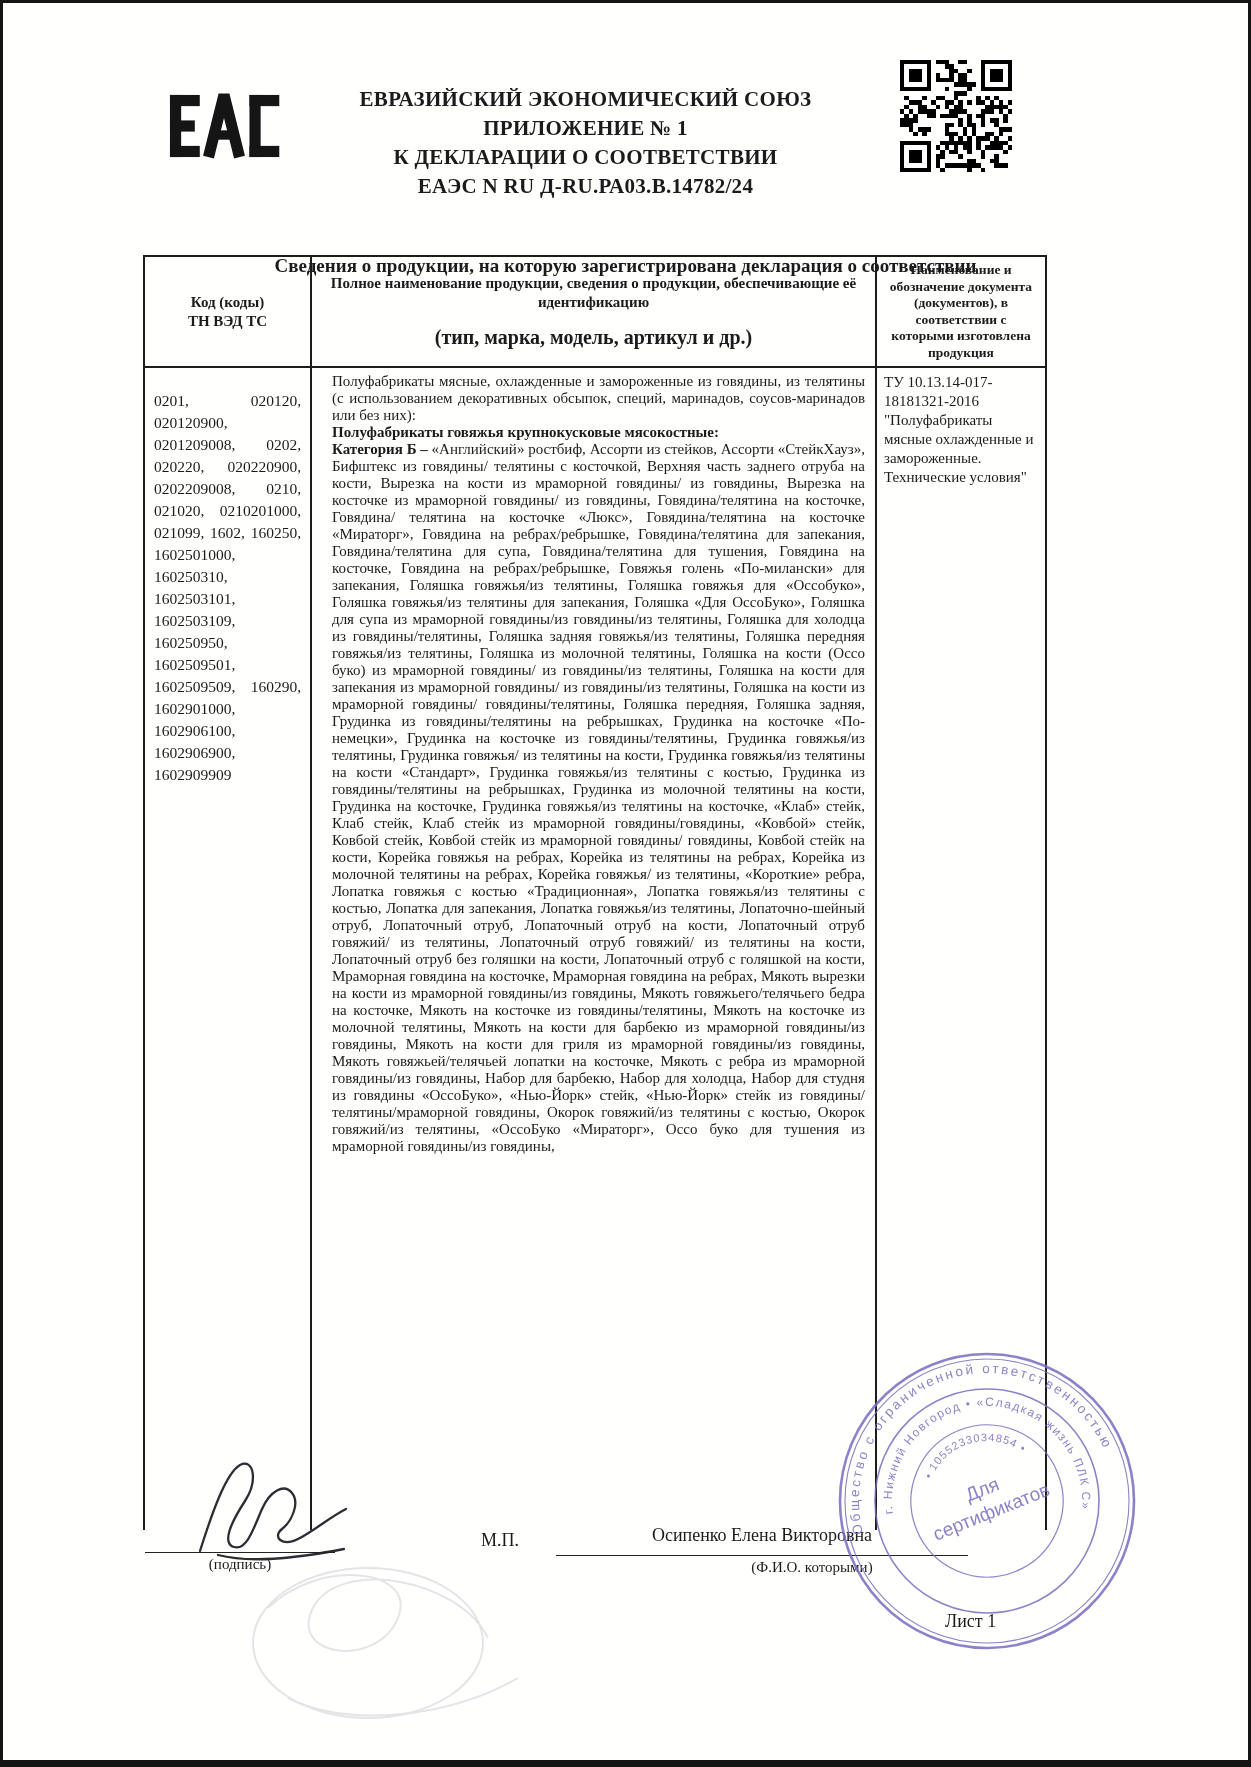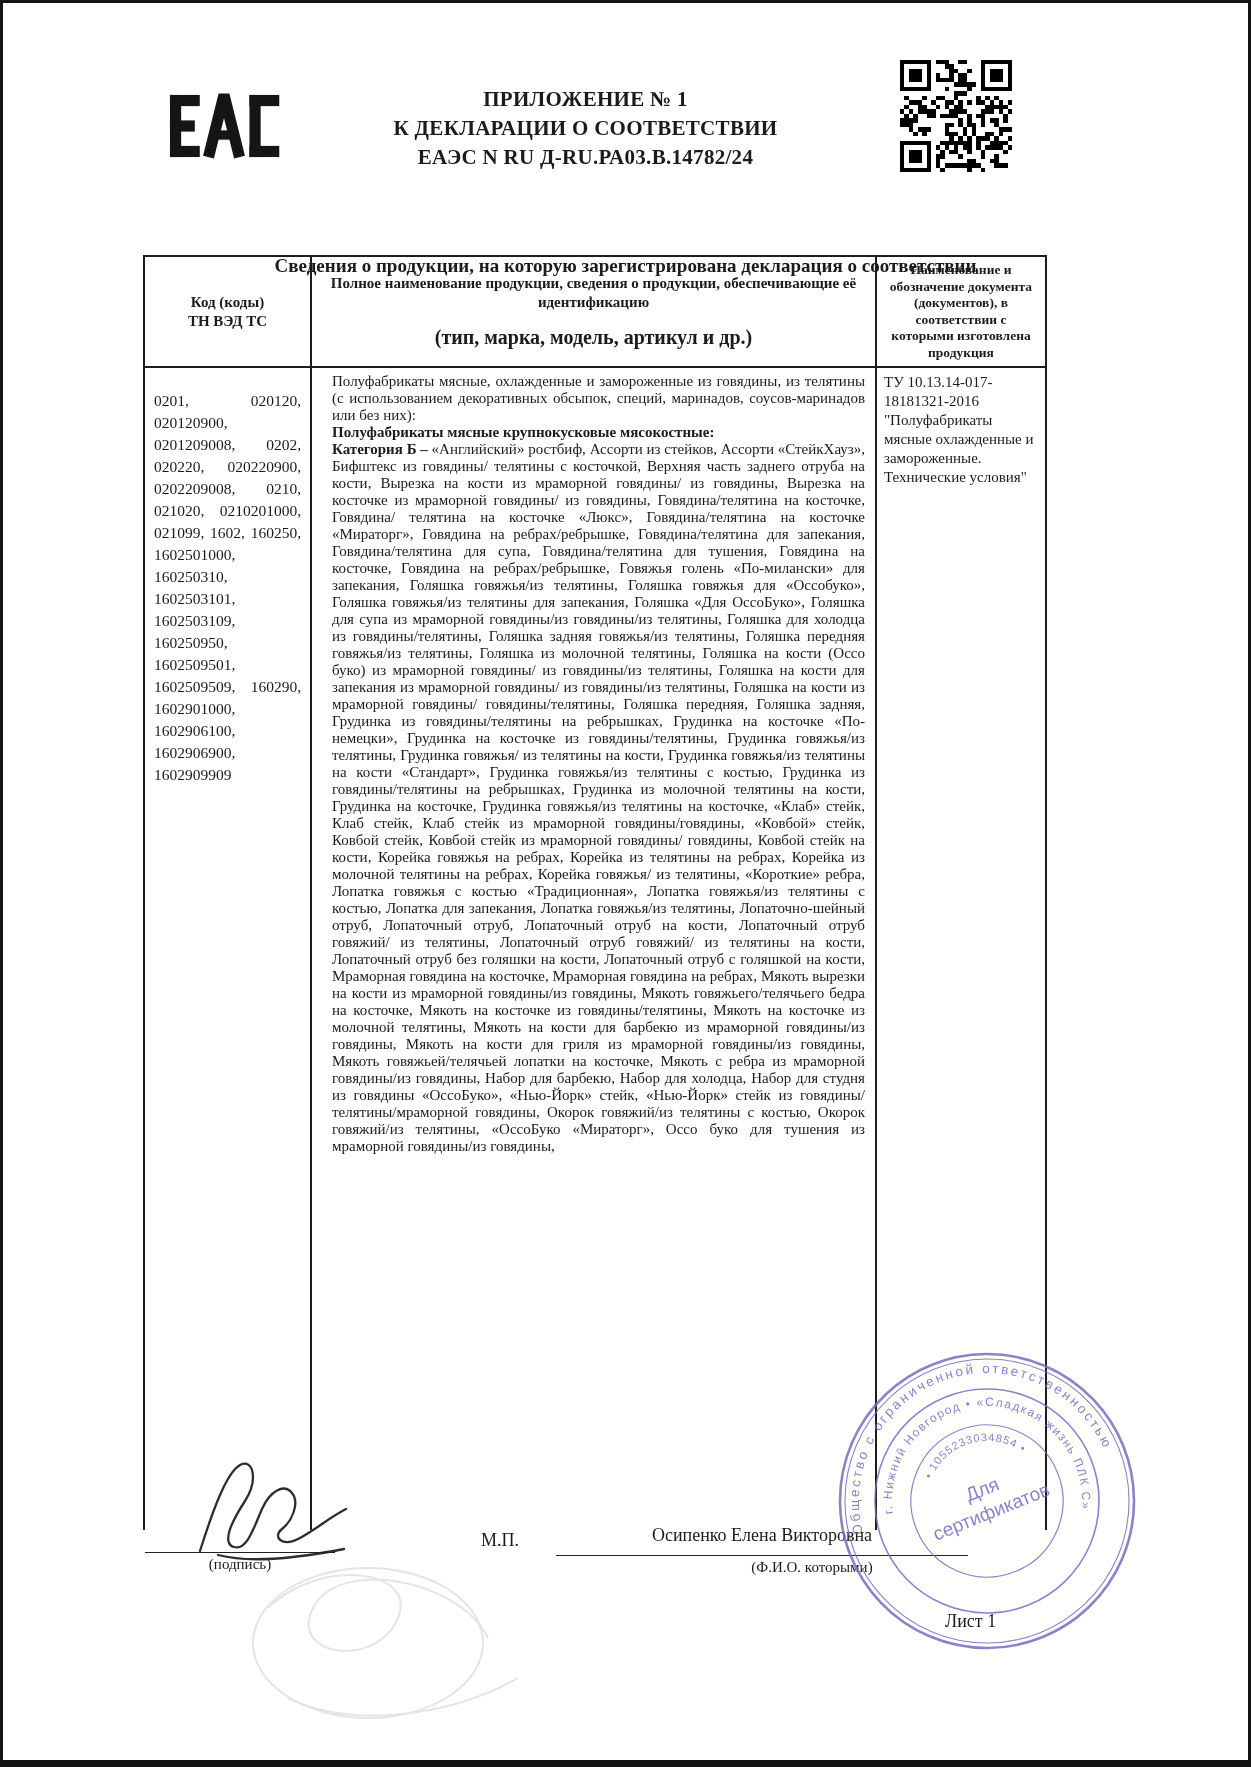--- a/index.html
+++ b/index.html
@@ -54,20 +54,21 @@
         <path d="M70,105 L95,5 L120,105" fill="none" stroke="#151515" stroke-width="18"></path>
         <rect x="77" y="62" width="36" height="15"></rect>
         <rect x="136" y="5" width="18" height="100"></rect>
         <rect x="136" y="5" width="48" height="18"></rect>
         <rect x="136" y="87" width="48" height="18"></rect>
       </g>
     </svg>
   </div>
 
   <div class="title-block">
+    <div>ЕВРАЗИЙСКИЙ ЭКОНОМИЧЕСКИЙ СОЮЗ</div>
     <div>ПРИЛОЖЕНИЕ № 1</div>
     <div>К ДЕКЛАРАЦИИ О СООТВЕТСТВИИ</div>
     <div>ЕАЭС N RU Д-RU.РА03.В.14782/24</div>
   </div>
 
   <div class="qr" id="qr"><svg width="112" height="112" viewBox="0 0 25 25" xmlns="http://www.w3.org/2000/svg" shape-rendering="crispEdges">
         <g fill="#000">
           <rect x="8" y="0" width="1" height="1"></rect>
           <rect x="9" y="0" width="1" height="1"></rect>
           <rect x="10" y="0" width="1" height="1"></rect>
@@ -289,21 +290,21 @@
       <th>
         <div class="th-desc-main">Полное наименование продукции, сведения о продукции, обеспечивающие её идентификацию</div>
         <div class="th-desc-sub">(тип, марка, модель, артикул и др.)</div>
       </th>
       <th class="th-doc">Наименование и обозначение документа (документов), в соответствии с которыми изготовлена продукция</th>
     </tr>
     <tr>
       <td class="codes-cell">0201, 020120, 020120900, 0201209008, 0202, 020220, 020220900, 0202209008, 0210, 021020, 0210201000, 021099, 1602, 160250, 1602501000, 160250310, 1602503101, 1602503109, 160250950, 1602509501, 1602509509, 160290, 1602901000, 1602906100, 1602906900, 1602909909</td>
       <td class="desc-cell">
         <p>Полуфабрикаты мясные, охлажденные и замороженные  из говядины, из телятины (с использованием декоративных обсыпок, специй, маринадов, соусов-маринадов или без них):</p>
-        <p class="bold">Полуфабрикаты мясные крупнокусковые мясокостные:</p>
+        <p class="bold">Полуфабрикаты говяжья крупнокусковые мясокостные:</p>
         <p><span class="bold">Категория Б – </span><span>«Английский» ростбиф, Ассорти из стейков, Ассорти «СтейкХауз», Бифштекс из говядины/ телятины с косточкой, Верхняя часть заднего отруба на кости, Вырезка на кости из мраморной говядины/ из говядины, Вырезка на косточке из мраморной говядины/ из говядины, Говядина/телятина на косточке, Говядина/ телятина на косточке «Люкс», Говядина/телятина на косточке «Мираторг», Говядина на ребрах/ребрышке, Говядина/телятина для запекания, Говядина/телятина для супа, Говядина/телятина для тушения, Говядина на косточке, Говядина на ребрах/ребрышке, Говяжья голень «По-милански» для запекания, Голяшка говяжья/из телятины, Голяшка говяжья для «Оссобуко», Голяшка говяжья/из телятины для запекания, Голяшка «Для ОссоБуко», Голяшка для супа из мраморной говядины/из говядины/из телятины, Голяшка для холодца из говядины/телятины, Голяшка задняя говяжья/из телятины, Голяшка передняя говяжья/из телятины, Голяшка из молочной телятины, Голяшка на кости (Оссо буко) из мраморной говядины/ из говядины/из телятины, Голяшка на кости для запекания из мраморной говядины/ из говядины/из телятины, Голяшка на кости из мраморной говядины/ говядины/телятины, Голяшка передняя, Голяшка задняя, Грудинка из говядины/телятины на ребрышках, Грудинка на косточке «По-немецки», Грудинка на косточке из говядины/телятины, Грудинка говяжья/из телятины, Грудинка говяжья/ из телятины на кости, Грудинка говяжья/из телятины на кости «Стандарт», Грудинка говяжья/из телятины с костью, Грудинка из говядины/телятины на ребрышках, Грудинка из молочной телятины на кости, Грудинка на косточке, Грудинка говяжья/из телятины на косточке, «Клаб» стейк, Клаб стейк, Клаб стейк из мраморной говядины/говядины, «Ковбой» стейк, Ковбой стейк, Ковбой стейк из мраморной говядины/ говядины, Ковбой стейк на кости, Корейка говяжья на ребрах, Корейка из телятины на ребрах, Корейка из молочной телятины на ребрах, Корейка говяжья/ из телятины, «Короткие» ребра, Лопатка говяжья с костью «Традиционная», Лопатка говяжья/из телятины с костью, Лопатка для запекания, Лопатка говяжья/из телятины, Лопаточно-шейный отруб, Лопаточный отруб, Лопаточный отруб на кости, Лопаточный отруб говяжий/ из телятины, Лопаточный отруб говяжий/ из телятины на кости, Лопаточный отруб без голяшки на кости, Лопаточный отруб с голяшкой на кости, Мраморная говядина на косточке, Мраморная говядина на ребрах, Мякоть вырезки на кости из мраморной говядины/из говядины, Мякоть говяжьего/телячьего бедра  на косточке, Мякоть на косточке из говядины/телятины, Мякоть на косточке из молочной телятины, Мякоть на кости для барбекю из мраморной говядины/из говядины, Мякоть на кости для гриля из мраморной говядины/из говядины, Мякоть говяжьей/телячьей лопатки на косточке, Мякоть с ребра из мраморной говядины/из говядины, Набор для барбекю, Набор для холодца, Набор для студня из говядины «ОссоБуко», «Нью-Йорк» стейк, «Нью-Йорк» стейк из говядины/телятины/мраморной говядины, Окорок говяжий/из телятины с костью, Окорок говяжий/из телятины, «ОссоБуко «Мираторг», Оссо буко для тушения из мраморной говядины/из говядины,</span></p>
       </td>
       <td class="doc-cell">ТУ 10.13.14-017-18181321-2016 "Полуфабрикаты мясные охлажденные и замороженные. Технические условия"</td>
     </tr>
   </tbody>
     </table>
 
   <svg class="sig-svg" viewBox="0 0 170 115" xmlns="http://www.w3.org/2000/svg">
     <g fill="none" stroke="#2c2c34" stroke-width="2.3" stroke-linecap="round">
       <path d="M12,96 C 24,58 38,18 52,10 C 66,3 70,26 57,46 C 44,66 33,88 46,92 C 59,96 66,72 74,54 C 82,36 96,28 104,38 C 112,48 104,66 94,74 C 84,82 94,92 110,84 C 126,76 142,62 158,54"></path>

